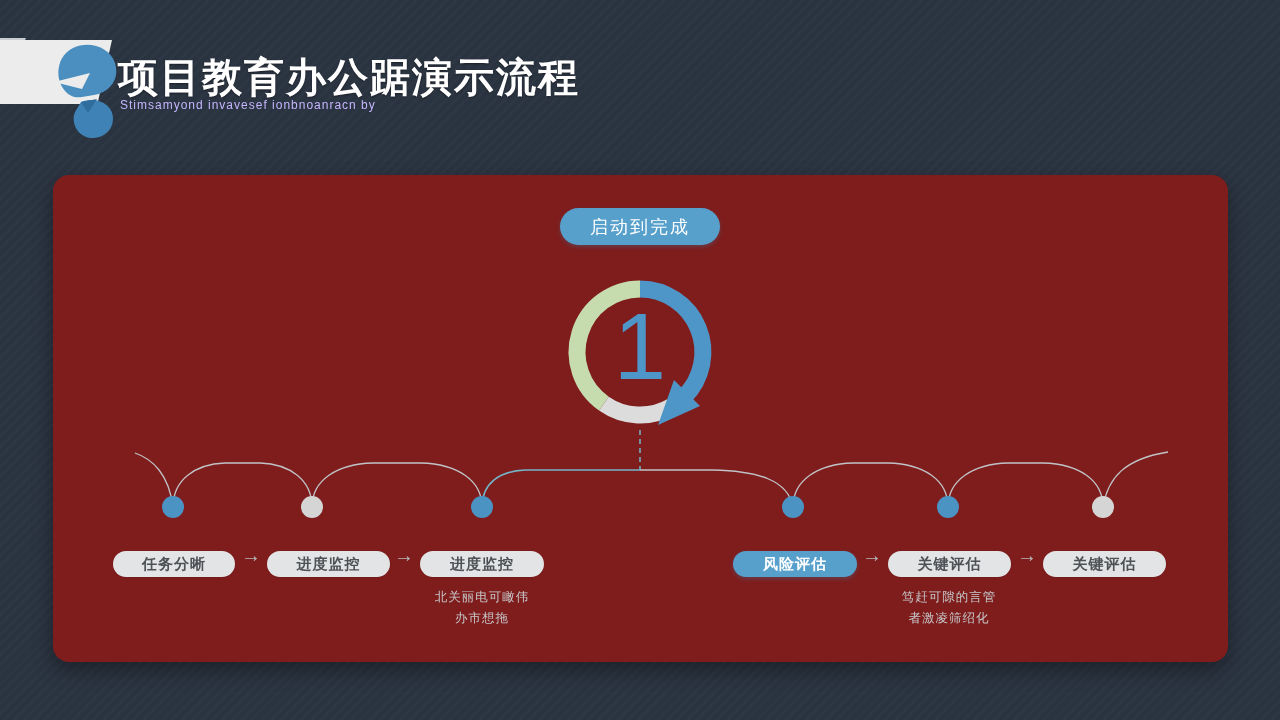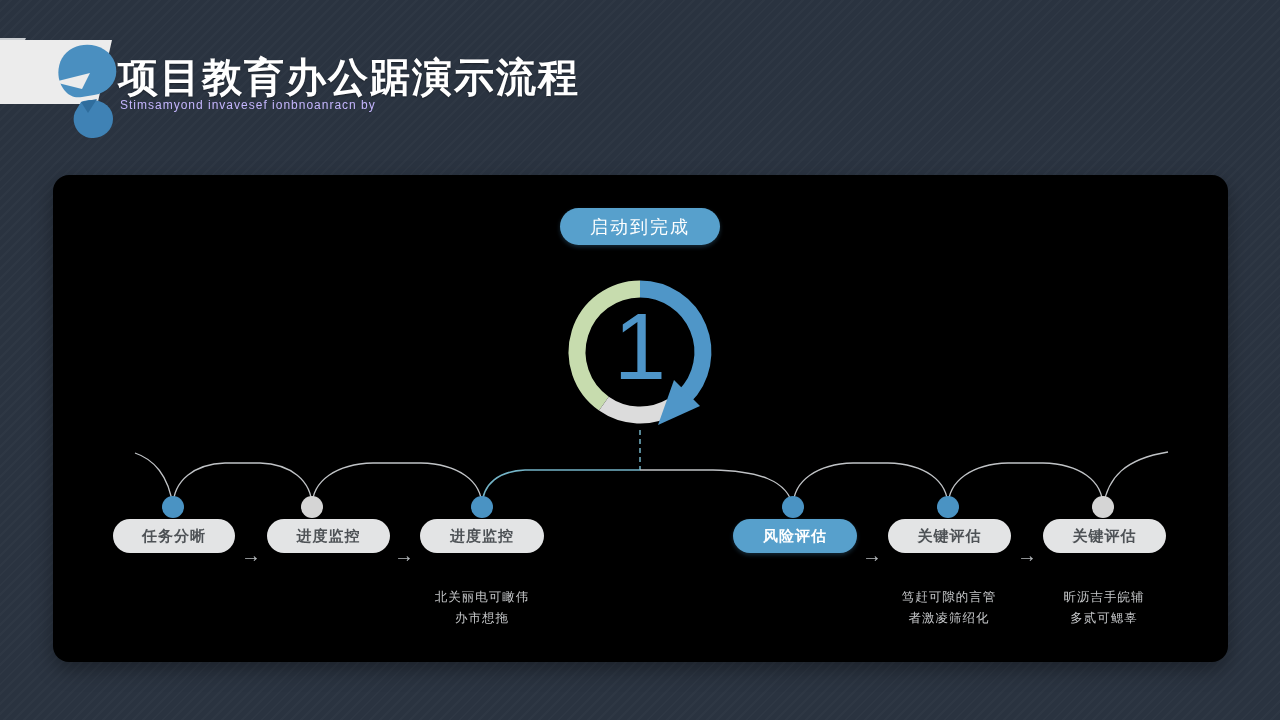--- a/index.html
+++ b/index.html
@@ -24,38 +24,38 @@
     font-size:40px;font-weight:bold;color:#ffffff;letter-spacing:2px;
     text-shadow:0 1px 2px rgba(0,0,0,0.4);white-space:nowrap;
   }
   .slide-subtitle{
     position:absolute;left:120px;top:98px;
     font-size:12px;color:#c4b5fd;letter-spacing:1px;white-space:nowrap;
   }
   
   .card{
     position:absolute;left:53px;top:175px;width:1175px;height:487px;
-    background:#000000;border-radius:16px;
+    background:#7f1d1d;border-radius:16px;
     box-shadow:0 8px 20px rgba(0,0,0,0.35);
   }
   .range-pill{
     position:absolute;left:507px;top:33px;width:160px;height:37px;
     background:#57a0cc;border-radius:19px;
     color:#ffffff;font-size:18px;letter-spacing:2px;
     display:flex;align-items:center;justify-content:center;
     box-shadow:0 2px 4px rgba(60,120,160,0.35);
   }
   .ring-svg{position:absolute;left:0;top:0;width:1175px;height:487px;}
   .step-number{
     position:absolute;left:547px;top:112px;width:80px;height:120px;
     text-align:center;font-size:94px;font-weight:400;color:#4e95c8;line-height:120px;
   }
   
   .pill{
-    position:absolute;top:344px;height:34px;border-radius:17px;
+    position:absolute;top:376px;height:26px;border-radius:17px;
     background:#e3e4e5;color:#4e5256;font-size:15px;font-weight:bold;
     display:flex;align-items:center;justify-content:center;letter-spacing:1px;
     box-shadow:0 1px 2px rgba(0,0,0,0.08);
   }
   .pill.blue{background:#57a0cc;color:#ffffff;box-shadow:0 2px 4px rgba(60,120,160,0.35);}
   .pill-arrow{
     position:absolute;top:363px;height:34px;width:36px;line-height:34px;
     text-align:center;color:#b6babd;font-size:20px;
   }
   .desc{
@@ -124,17 +124,13 @@
   <div class="pill" style="left:990px;width:123px;">关键评估</div>
 
   <div class="desc" style="left:344px;">
     <div>北关丽电可瞰伟</div>
     <div>办市想拖</div>
   </div>
   <div class="desc" style="left:811px;">
     <div>笃赶可隙的言管</div>
     <div>者激凌筛绍化</div>
   </div>
-  <div class="desc" style="left:966px;">
-    <div>昕沥吉手皖辅</div>
-    <div>多贰可鳃辜</div>
-  </div>
 </div>
 
 </body></html>

